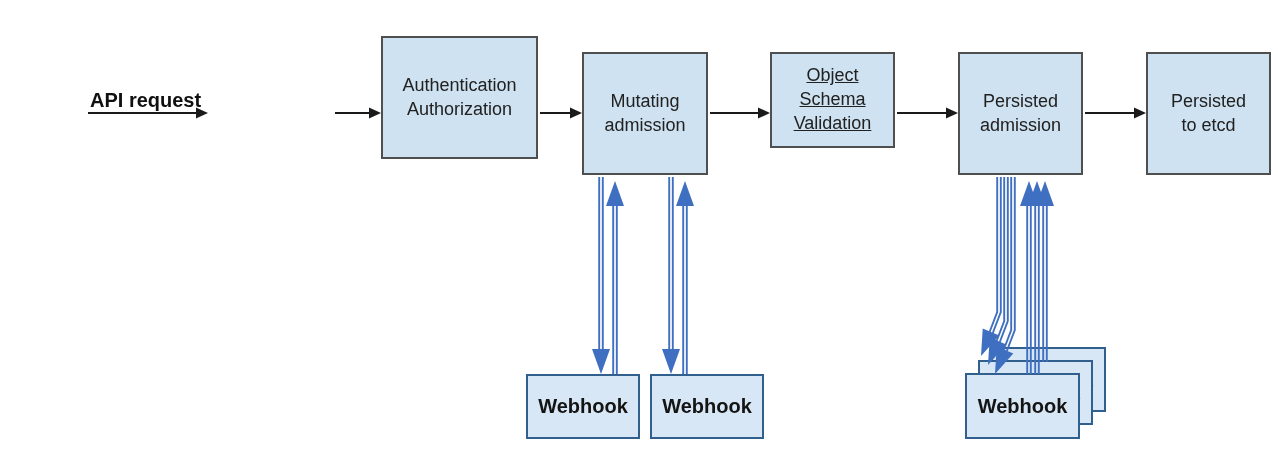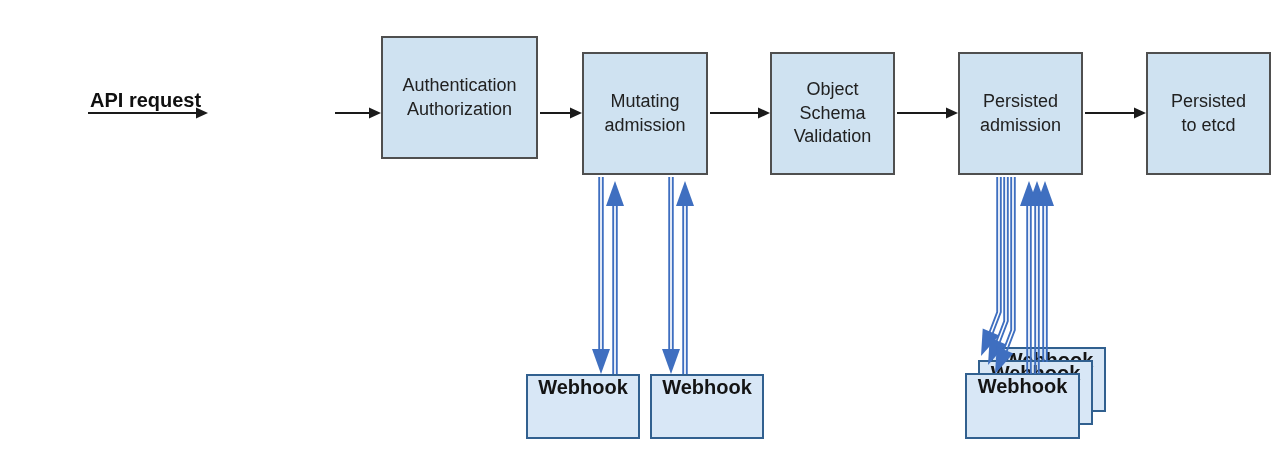--- a/index.html
+++ b/index.html
@@ -34,20 +34,21 @@
     font-size: 18px;
     line-height: 1.32;
     color: var(--text);
     z-index: 2;
   }
   .webhook {
     position: absolute;
     background: var(--webhook-fill);
     border: 2px solid var(--webhook-border);
     display: flex;
+    align-items: center;
     justify-content: center;
     font-size: 20px;
     font-weight: bold;
     color: #141414;
   }
   .flow-label {
     position: absolute;
     left: 42px;
     top: 89px;
     font-size: 20px;
@@ -76,21 +77,21 @@
   <div class="flow-label">API request</div>
 
   <div class="node" style="left:333px; top:36px; width:157px; height:123px;">
     <span>Authentication
 Authorization</span>
   </div>
   <div class="node" style="left:534px; top:52px; width:126px; height:123px;text-align:center;">
     <span>Mutating
 admission</span>
   </div>
-  <div class="node" style="left:722px; top:52px; width:125px; height:123px;">
+  <div class="node" style="left:722px; top:52px; width:125px; height:96px;text-decoration:underline;">
     <span>Object
 Schema
 Validation</span>
   </div>
   <div class="node" style="left:910px; top:52px; width:125px; height:123px;">
     <span>Persisted
 admission</span>
   </div>
   <div class="node" style="left:1098px; top:52px; width:125px; height:123px;">
     <span>Persisted

